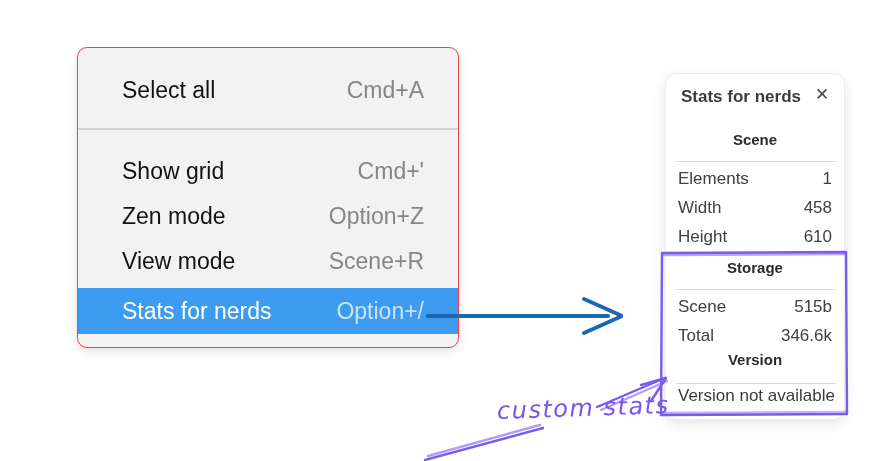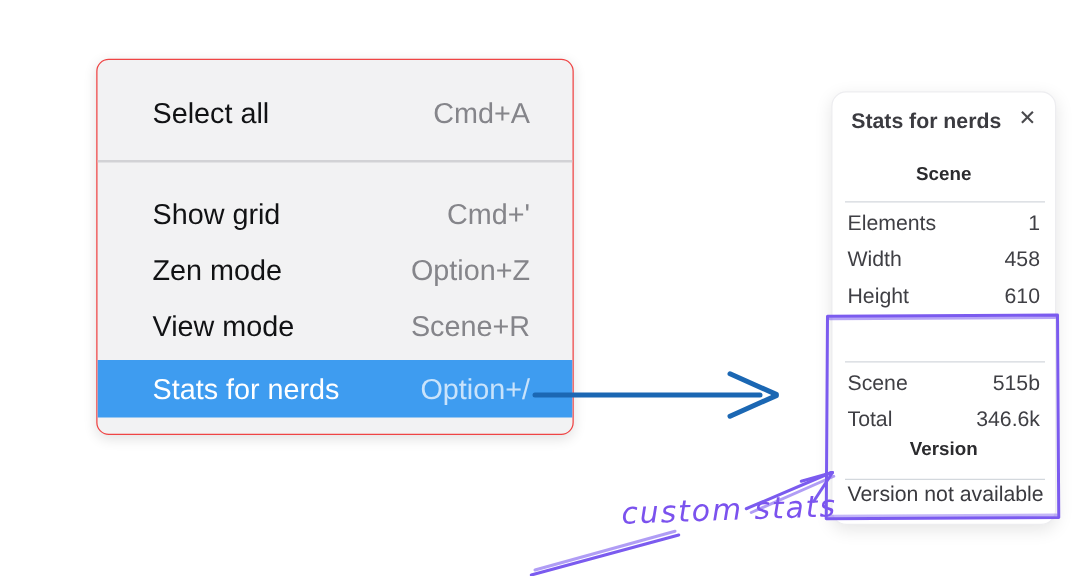--- a/index.html
+++ b/index.html
@@ -131,20 +131,21 @@
   </div>
   <div class="stat-row" style="top:119px">
     <span>Width</span>
     <span>458</span>
   </div>
   <div class="stat-row" style="top:148px">
     <span>Height</span>
     <span>610</span>
   </div>
 
+  <div class="sec-heading" style="top:185px">Storage</div>
   <div class="sec-divider" style="top:215px"></div>
   <div class="stat-row" style="top:218px">
     <span>Scene</span>
     <span>515b</span>
   </div>
   <div class="stat-row" style="top:247px">
     <span>Total</span>
     <span>346.6k</span>
   </div>
 

